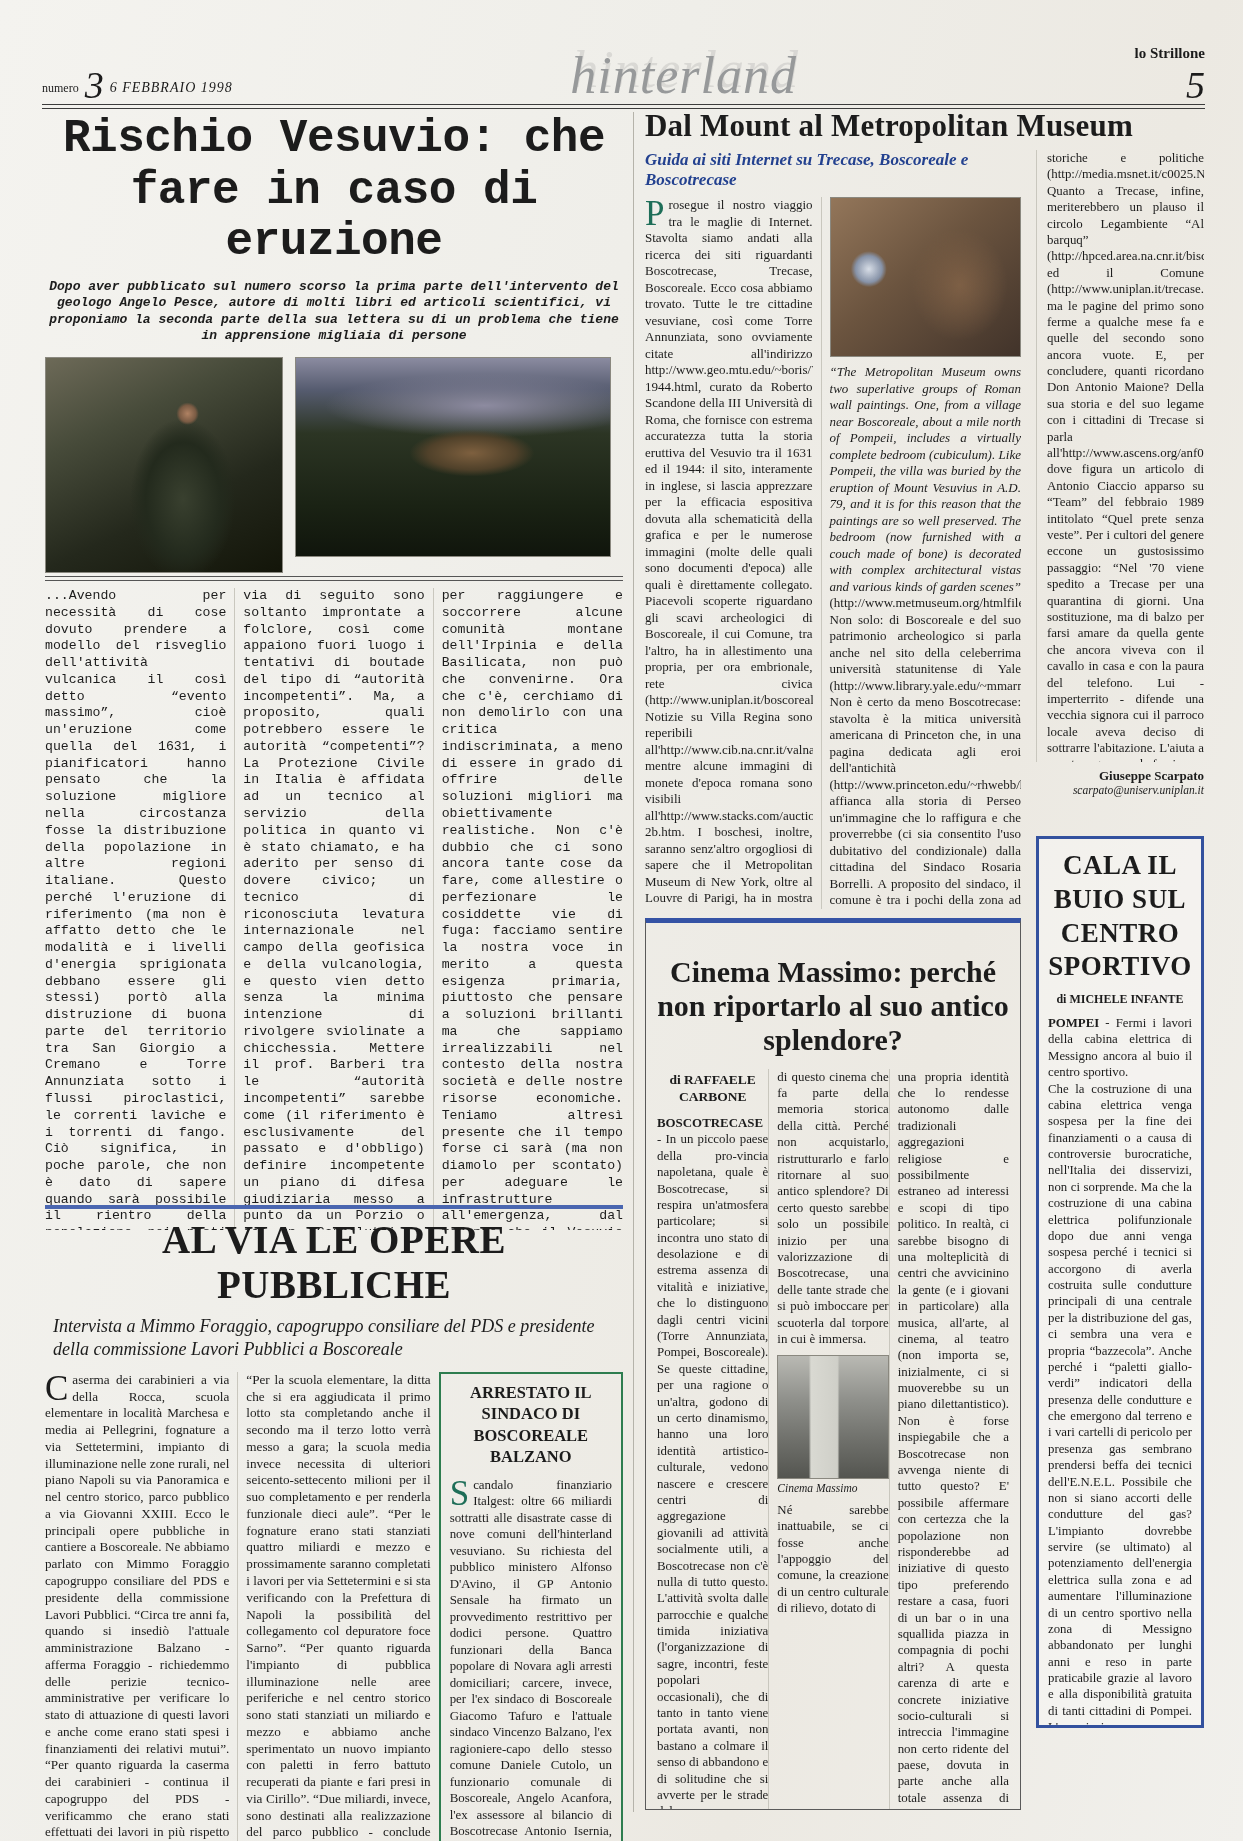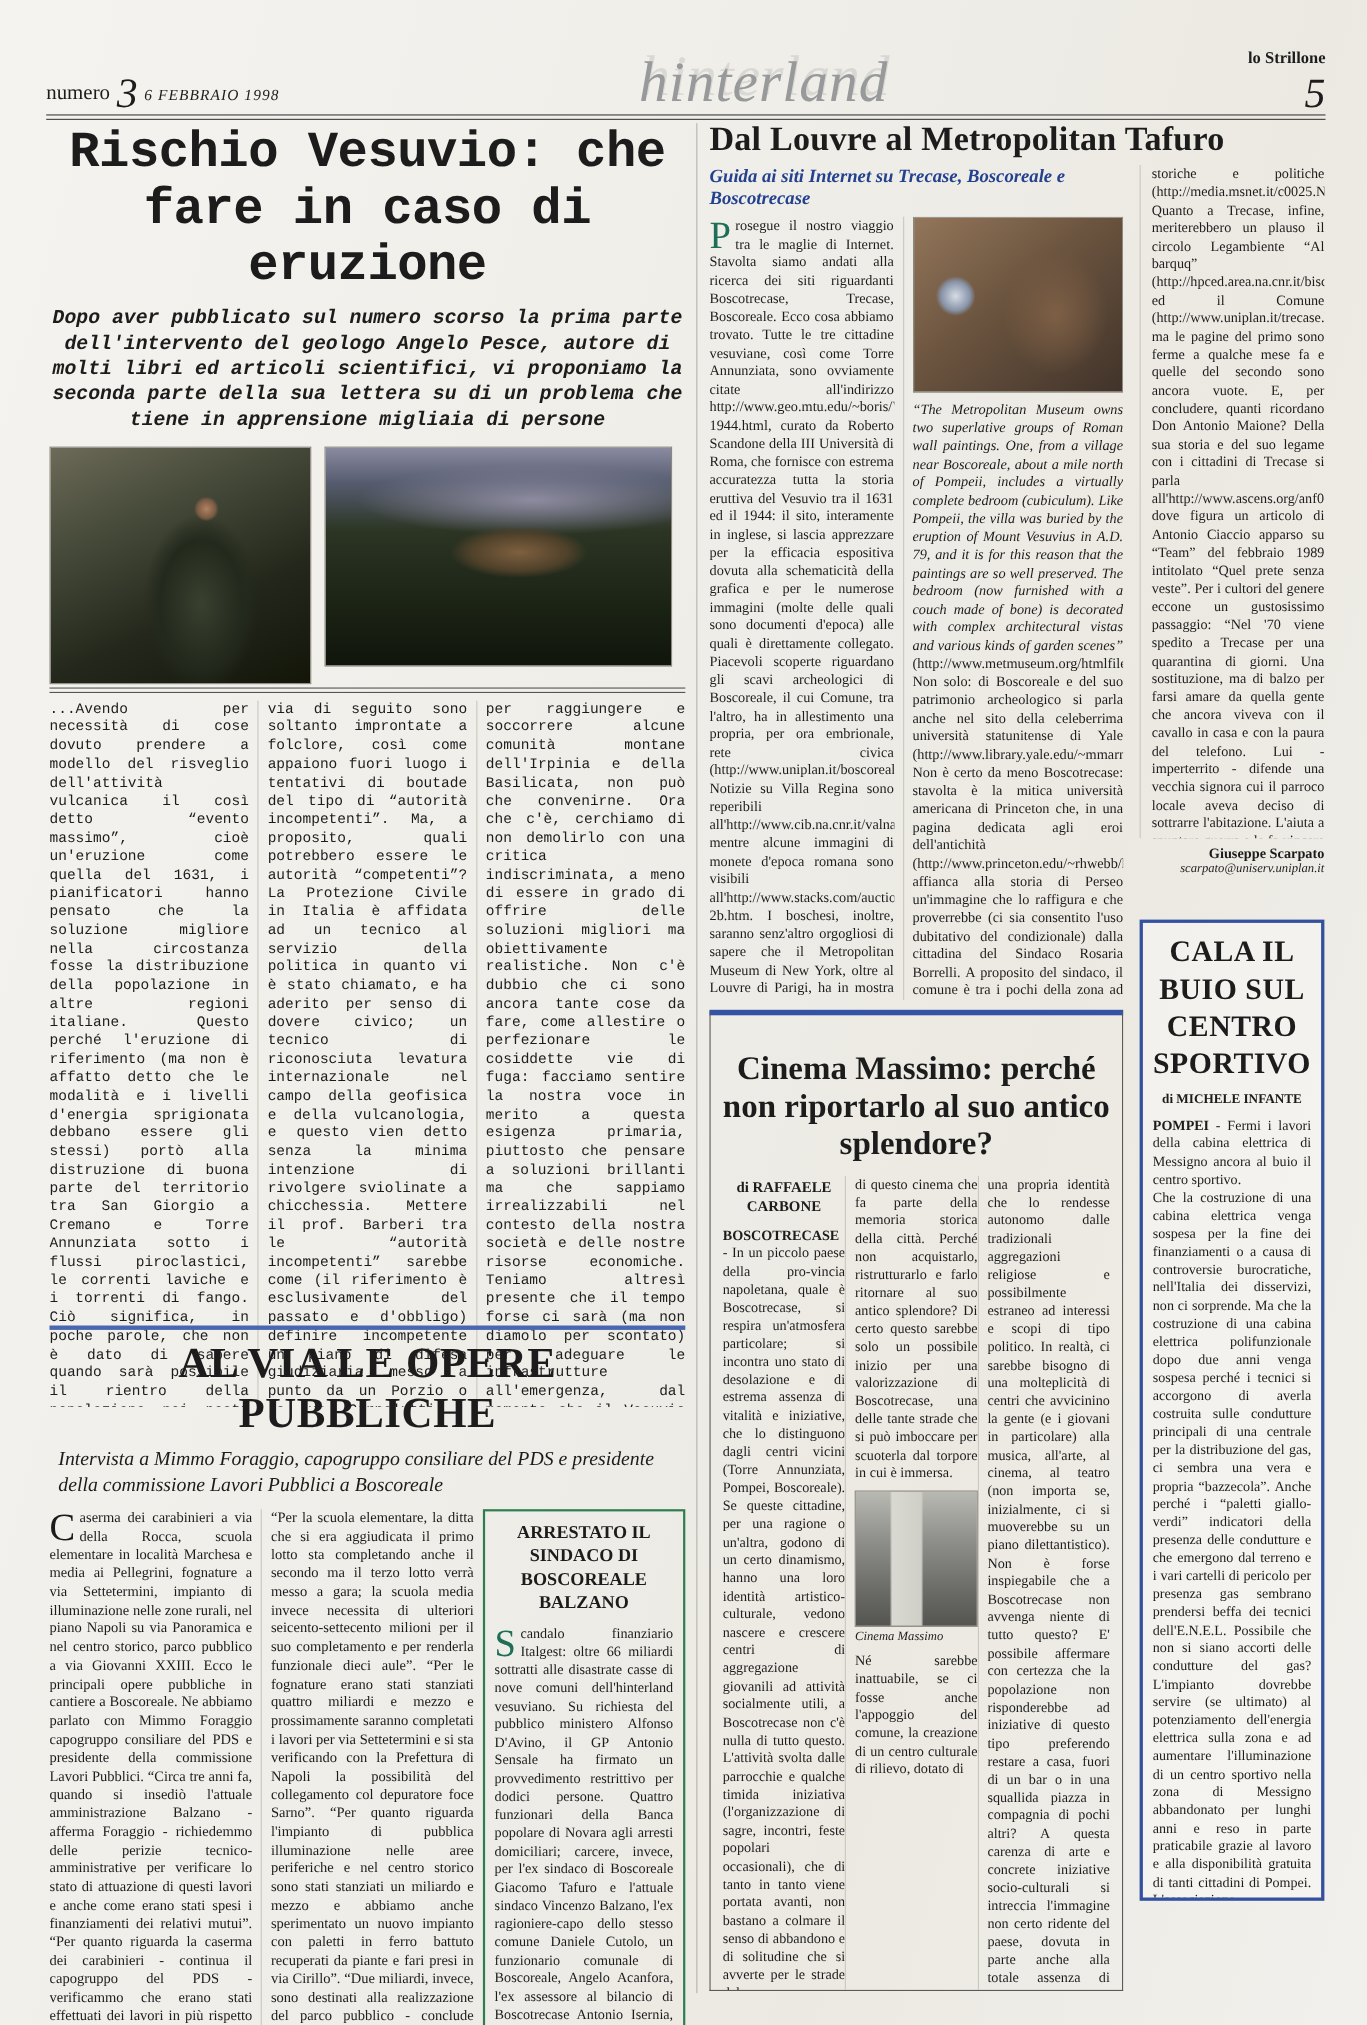--- a/index.html
+++ b/index.html
@@ -2,35 +2,35 @@
 <html><head>
 <meta charset="utf-8">
 <style>
   html,body{margin:0;padding:0;background:#c8c6c0;}
   .page{position:relative;width:1243px;height:1841px;margin:0 auto;overflow:hidden;
         background:linear-gradient(105deg,#f4f3ef 0%,#efeee9 40%,#ece9e2 70%,#f1f0ec 100%);
         font-family:"Liberation Serif","DejaVu Serif",serif;color:#1c1c1c;}
   
   .masthead{position:absolute;top:46px;left:42px;right:38px;height:54px;display:flex;align-items:flex-end;justify-content:space-between;}
   .mh-left{display:flex;align-items:flex-end;gap:6px;white-space:nowrap;}
-  .mh-issue-label{font-size:19px;padding-bottom:4px;}
+  .mh-issue-label{font-size:12px;padding-bottom:4px;}
   .mh-issue-num{font-size:38px;font-style:italic;line-height:.8;}
   .mh-date{font-size:14px;font-variant:small-caps;letter-spacing:1px;padding-bottom:4px;font-style:italic;}
   .mh-center{font-size:52px;font-style:italic;color:#97999a;letter-spacing:1px;line-height:.9;
              text-shadow:2px -6px 0 rgba(150,152,153,.25);}
   .mh-right{display:flex;align-items:flex-end;gap:4px;white-space:nowrap;flex-direction:column;}
   .mh-paper{font-size:15px;font-weight:bold;padding-bottom:4px;}
   .mh-page{font-size:38px;font-style:italic;line-height:.8;}
   .mh-rule{position:absolute;top:104px;left:42px;right:38px;height:3px;border-top:1px solid #3c3c3c;border-bottom:1px solid #3c3c3c;}
   
   .vrule-main{position:absolute;left:633px;top:112px;width:1px;height:1700px;background:#b5b3aa;}
   
   .sec-left{position:absolute;left:45px;top:114px;width:578px;font-family:Liberation Mono, monospace;}
   .v-head{font-size:46px;font-weight:bold;text-align:center;line-height:1.12;letter-spacing:-0.5px;}
-  .v-stand{font-style:italic;font-weight:bold;font-size:18px;line-height:1.28;text-align:center;margin-top:10px;}
+  .v-stand{font-style:italic;font-weight:bold;font-size:13px;line-height:1.28;text-align:center;margin-top:10px;}
   .photos{display:flex;gap:12px;margin-top:12px;align-items:flex-start;}
   .photo{border:1px solid #8a887f;box-sizing:border-box;}
   .ph1{width:238px;height:216px;
        background:radial-gradient(circle 15px at 60% 26%,#b08263 0%,#7a5b44 55%,rgba(0,0,0,0) 75%),
                   radial-gradient(ellipse 62px 95px at 58% 66%,#39402f 0%,#232a1d 60%,rgba(0,0,0,0) 85%),
                   linear-gradient(155deg,#6d6a58 0%,#474b3a 30%,#24281c 65%,#131509 100%);}
   .ph2{width:316px;height:200px;
        background:radial-gradient(ellipse 80px 30px at 56% 48%,#7e603f 0%,#50412a 55%,rgba(0,0,0,0) 78%),
                   radial-gradient(ellipse 200px 40px at 60% 24%,#8d8ba0 0%,rgba(0,0,0,0) 80%),
                   linear-gradient(#8b8ba0 0%,#565c70 16%,#2c3524 38%,#1a2214 75%,#10150c 100%);}
@@ -148,21 +148,21 @@
       <div class="arr-wrap">
         <div class="arr-box">
           <div class="arr-head">ARRESTATO IL SINDACO DI BOSCOREALE BALZANO</div>
           <div class="arr-body dc dc-green">Scandalo finanziario Italgest: oltre 66 miliardi sottratti alle disastrate casse di nove comuni dell'hinterland vesuviano. Su richiesta del pubblico ministero Alfonso D'Avino, il GP Antonio Sensale ha firmato un provvedimento restrittivo per dodici persone. Quattro funzionari della Banca popolare di Novara agli arresti domiciliari; carcere, invece, per l'ex sindaco di Boscoreale Giacomo Tafuro e l'attuale sindaco Vincenzo Balzano, l'ex ragioniere-capo dello stesso comune Daniele Cutolo, un funzionario comunale di Boscoreale, Angelo Acanfora, l'ex assessore al bilancio di Boscotrecase Antonio Isernia, l'ex sindaco di S. Giuseppe Vesuviano Antonio Agostino Ambrosio e due ex sindaci di Pompei Nunziato Machetti e Giuseppe Tucci.</div>
         </div>
       </div>
     </div>
   </div>
 
   <div class="sec-right">
-    <div class="l-head">Dal Louvre al Metropolitan Tafuro</div>
+    <div class="l-head">Dal Mount al Metropolitan Museum</div>
     <div class="l-row">
 
       <div class="l-main">
         <div class="l-stand">Guida ai siti Internet su Trecase, Boscoreale e Boscotrecase</div>
         <div class="l-cols">
           <div class="l-c1 dc dc-green">Prosegue il nostro viaggio tra le maglie di Internet. Stavolta siamo andati alla ricerca dei siti riguardanti Boscotrecase, Trecase, Boscoreale. Ecco cosa abbiamo trovato. Tutte le tre cittadine vesuviane, così come Torre Annunziata, sono ovviamente citate all'indirizzo http://www.geo.mtu.edu/~boris/VESUVIO_1631-1944.html, curato da Roberto Scandone della III Università di Roma, che fornisce con estrema accuratezza tutta la storia eruttiva del Vesuvio tra il 1631 ed il 1944: il sito, interamente in inglese, si lascia apprezzare per la efficacia espositiva dovuta alla schematicità della grafica e per le numerose immagini (molte delle quali sono documenti d'epoca) alle quali è direttamente collegato. Piacevoli scoperte riguardano gli scavi archeologici di Boscoreale, il cui Comune, tra l'altro, ha in allestimento una propria, per ora embrionale, rete civica (http://www.uniplan.it/boscoreale.html). Notizie su Villa Regina sono reperibili all'http://www.cib.na.cnr.it/valnapoli/nzero/ab.html, mentre alcune immagini di monete d'epoca romana sono visibili all'http://www.stacks.com/auctions/dec96/dec96-2b.htm. I boschesi, inoltre, saranno senz'altro orgogliosi di sapere che il Metropolitan Museum di New York, oltre al Louvre di Parigi, ha in mostra importantissimi reperti provenienti dalla loro terra:</div>
           <div class="l-c2">
             <div class="net-photo"></div>
             <span class="italic">“The Metropolitan Museum owns two superlative groups of Roman wall paintings. One, from a village near Boscoreale, about a mile north of Pompeii, includes a virtually complete bedroom (cubiculum). Like Pompeii, the villa was buried by the eruption of Mount Vesuvius in A.D. 79, and it is for this reason that the paintings are so well preserved. The bedroom (now furnished with a couch made of bone) is decorated with complex architectural vistas and various kinds of garden scenes”</span><span> (http://www.metmuseum.org/htmlfile/gallery/first/greek1.html). Non solo: di Boscoreale e del suo patrimonio archeologico si parla anche nel sito della celeberrima università statunitense di Yale (http://www.library.yale.edu/~mmarmor/scully/montst3.html). Non è certo da meno Boscotrecase: stavolta è la mitica università americana di Princeton che, in una pagina dedicata agli eroi dell'antichità (http://www.princeton.edu/~rhwebb/heroesimages.html) affianca alla storia di Perseo un'immagine che lo raffigura e che proverrebbe (ci sia consentito l'uso dubitativo del condizionale) dalla cittadina del Sindaco Rosaria Borrelli. A proposito del sindaco, il comune è tra i pochi della zona ad avere un proprio sito funzionante, seppur poco aggiornato, contenente informazioni turistiche,</span>
           </div>

